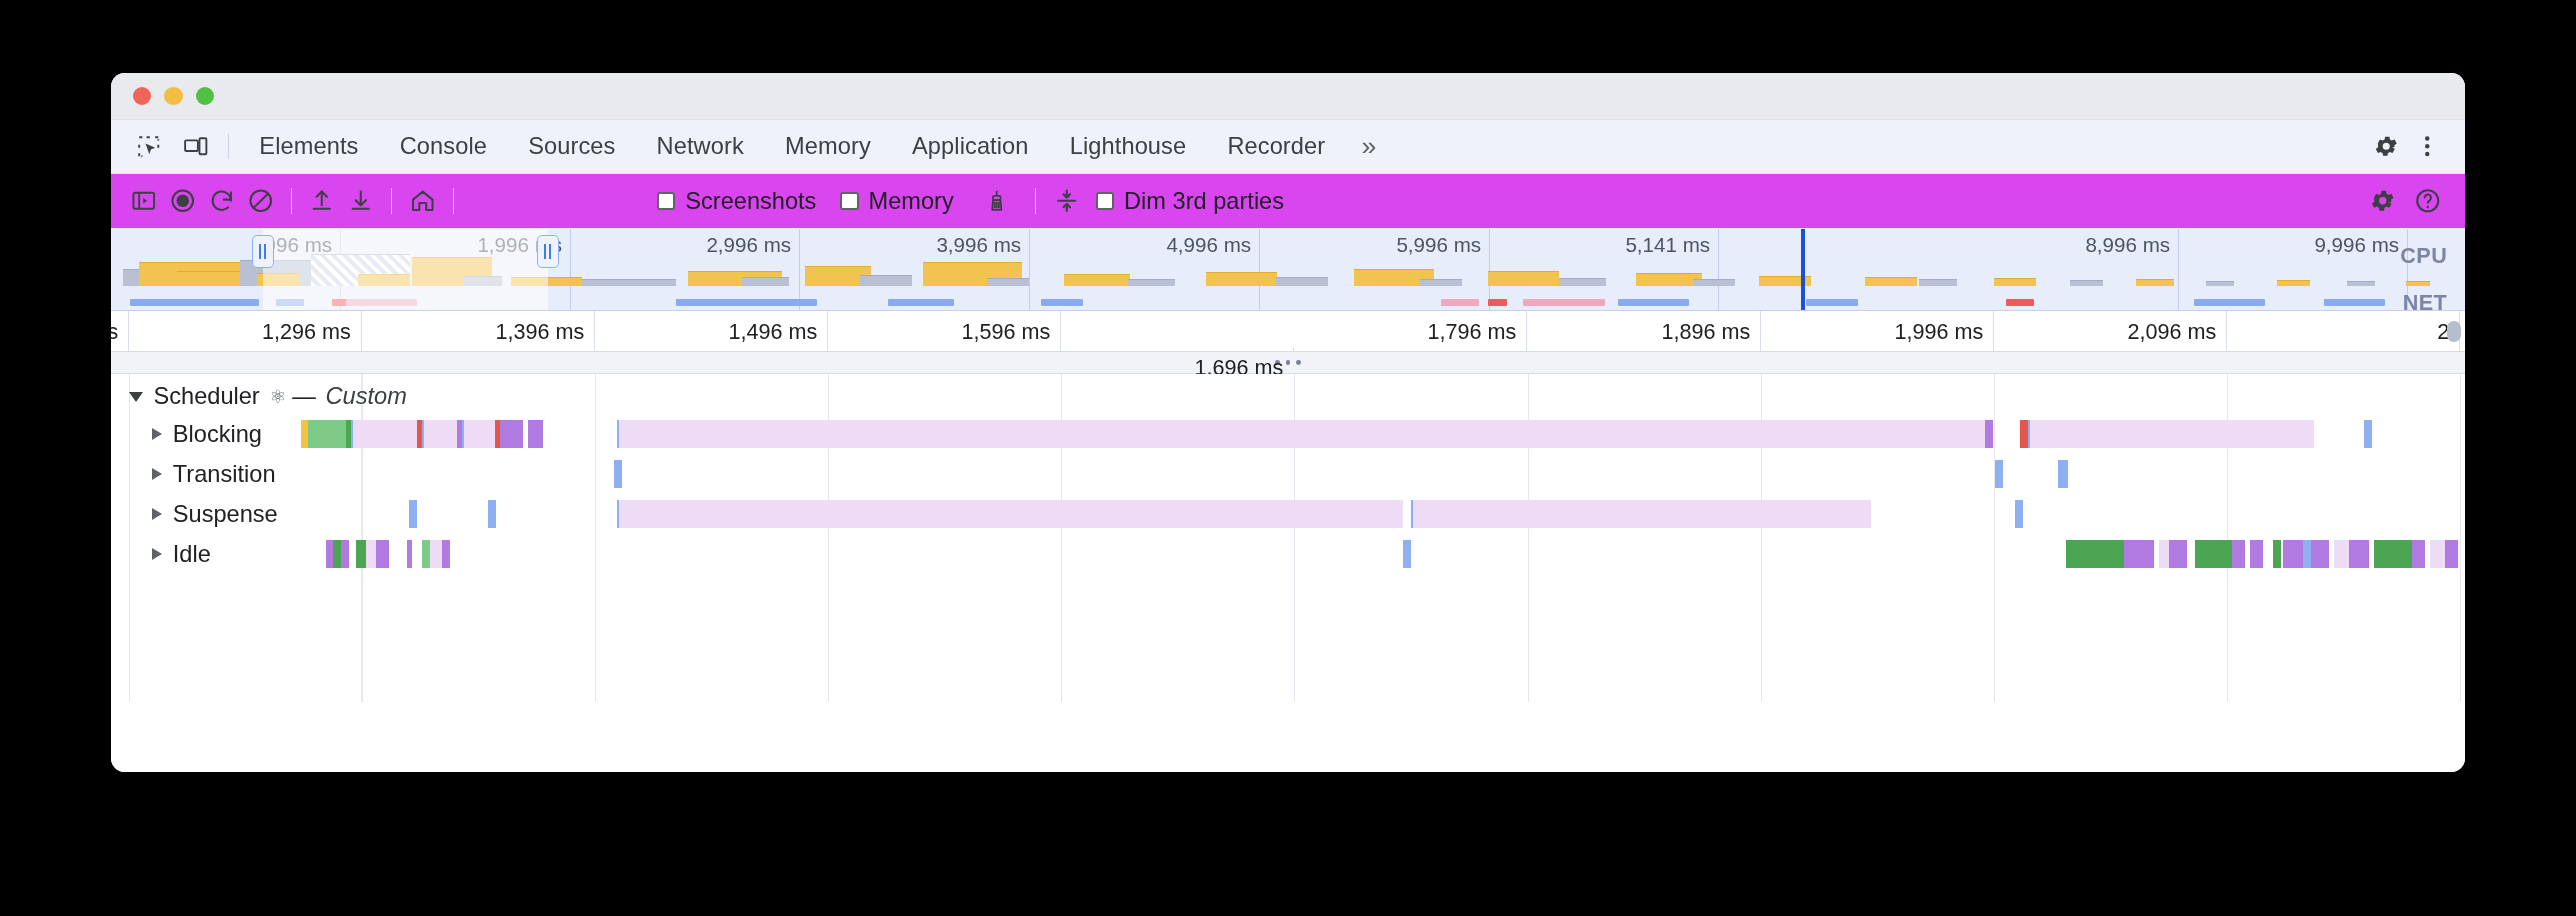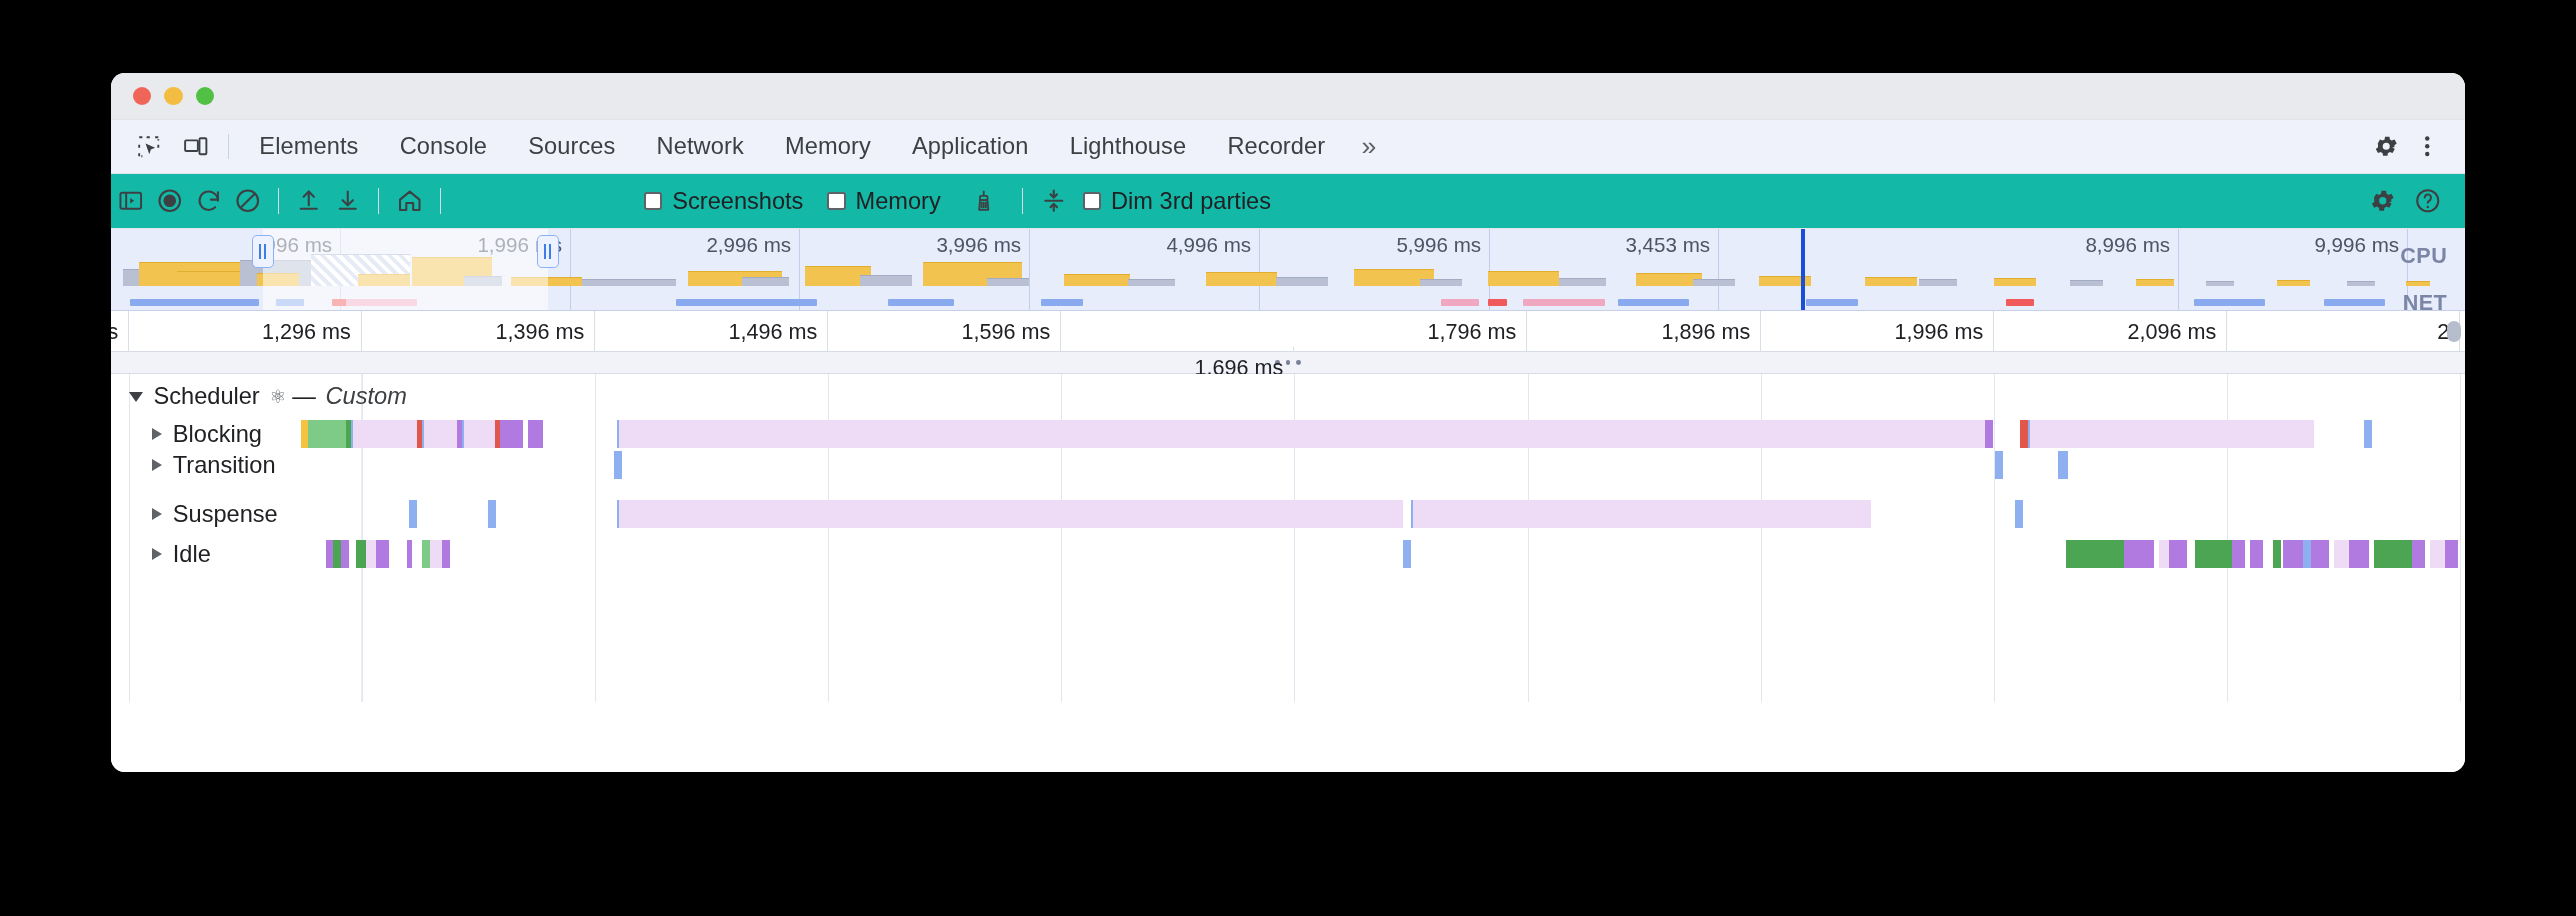--- a/index.html
+++ b/index.html
@@ -67,23 +67,23 @@
   }
   .tab.more { font-size: 26.5px; color: #5f6368; padding: 0 15.7px; }
   .tabstrip-right {
     margin-left: auto; display: flex; align-items: center;
     gap: 7.9px; padding-right: 21.6px;
   }
 
   
   .perfbar {
     height: 55px;
-    background: #14b8a6;
+    background: #d946ef;
     display: flex; align-items: center;
-    padding-left: 0;
+    padding-left: 13px;
     border-bottom: 1px solid #e4e6ec;
   }
   .pb-icon {
     width: 39px; height: 39px;
     display: flex; align-items: center; justify-content: center;
     border-radius: 4.9px; cursor: pointer; flex: none;
   }
   .pb-sep { width: 1px; height: 25.5px; background: #d5dae6; margin: 0 10.8px; flex: none; }
   .pb-center { display: flex; align-items: center; margin-left: 192px; gap: 0; }
   .chk-wrap {
@@ -374,21 +374,21 @@
         <div class="ov-tick" style="left: 689px; width: 230px;">
           <span>3,996 ms</span>
         </div>
         <div class="ov-tick" style="left: 919px; width: 230px;">
           <span>4,996 ms</span>
         </div>
         <div class="ov-tick" style="left: 1149px; width: 230px;">
           <span>5,996 ms</span>
         </div>
         <div class="ov-tick" style="left: 1378px; width: 230px;">
-          <span>3,453 ms</span>
+          <span>5,141 ms</span>
         </div>
         <div class="ov-tick" style="left: 1838px; width: 230px;">
           <span>8,996 ms</span>
         </div>
         <div class="ov-tick" style="left: 2067px; width: 230px;">
           <span>9,996 ms</span>
         </div>
       </div>
     <div class="ov-canvas" id="ov-canvas">
         <div class="cpu-bar gray" style="left: 11.8px; width: 129px; height: 17.4px;"></div>
@@ -544,21 +544,21 @@
 
     <div class="track-row" style="top:3.9px">
       <div class="track-label" style="left:17.7px">
         <span class="tri open"></span>
         <span class="group-label">Scheduler</span>
         <span class="react-atom">⚛</span>
         <span>—</span>
         <span class="custom-tag">Custom</span>
       </div>
     </div>
-    <div class="track-row" id="row-1" style="top:72px">
+    <div class="track-row" id="row-1" style="top:81px">
       <div class="track-label" style="left:41px">
         <span class="tri"></span>
         <span>Transition</span>
       </div>
     <div class="seg" style="left: 503px; width: 7.6px; background: rgb(143, 176, 240);"></div>
         <div class="seg" style="left: 1884px; width: 7.6px; background: rgb(143, 176, 240);"></div>
         <div class="seg" style="left: 1947px; width: 10px; background: rgb(143, 176, 240);"></div>
       </div>
     <div class="track-row" id="row-2" style="top:121px">
       <div class="track-label" style="left:41px">

